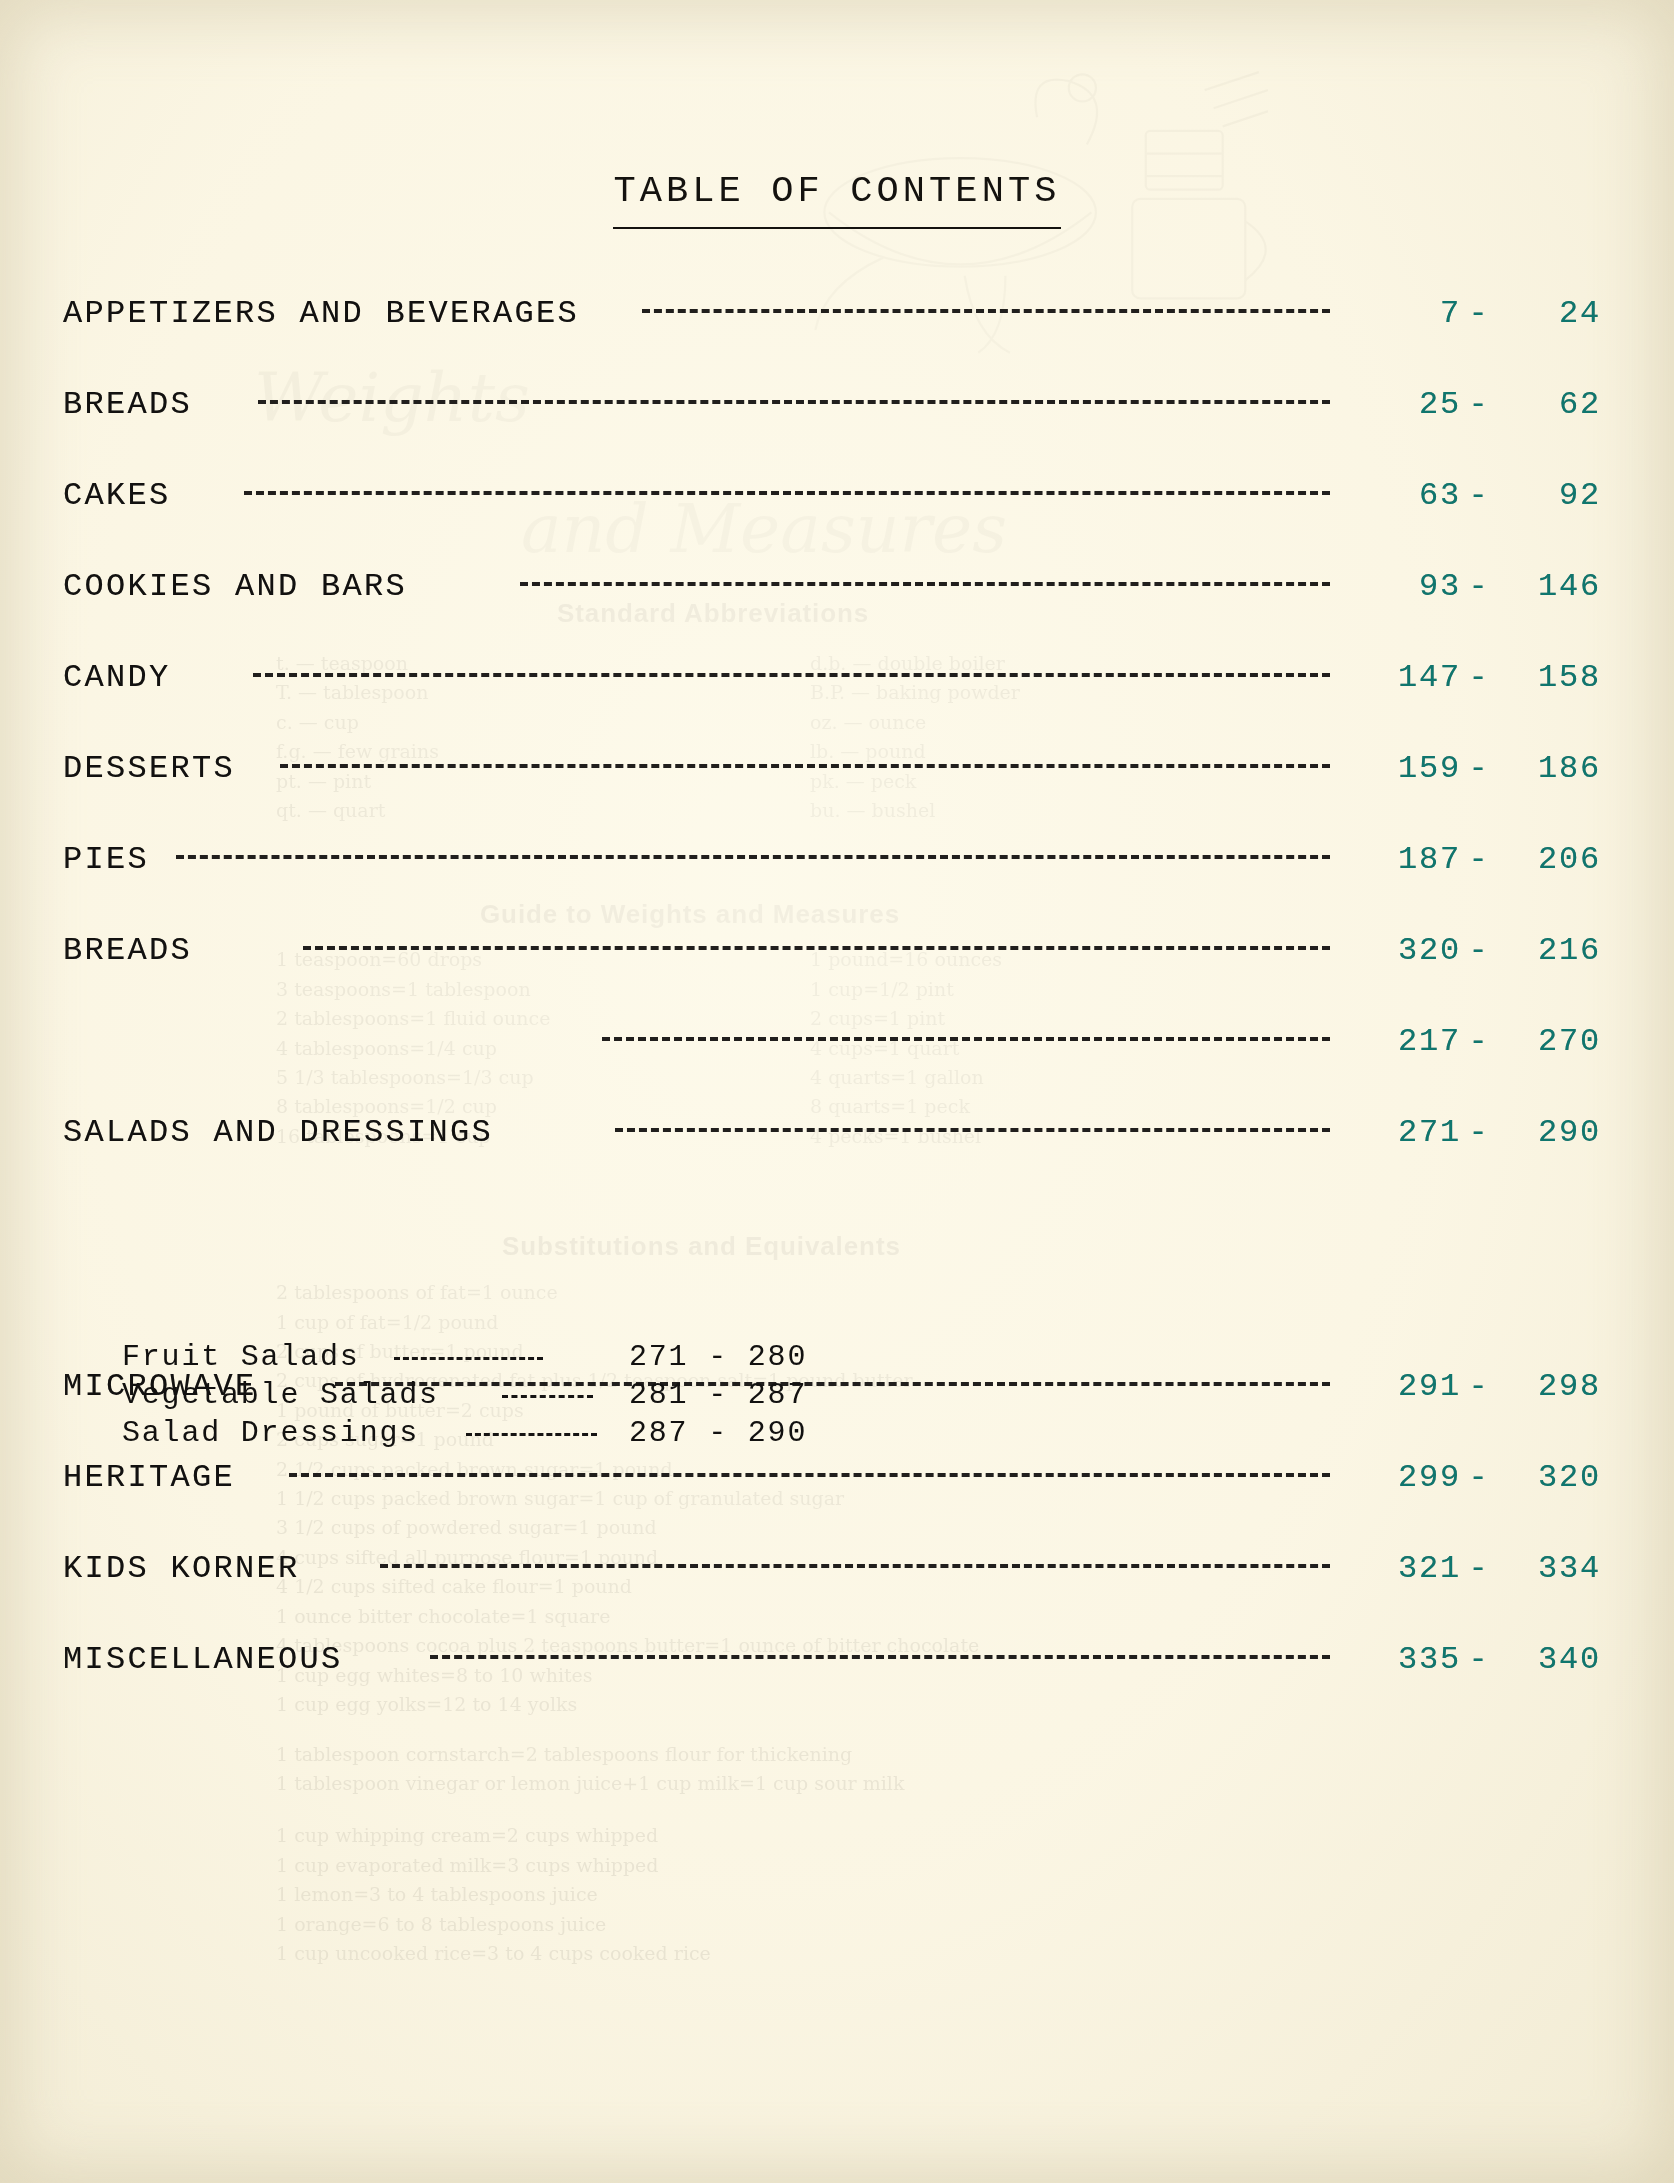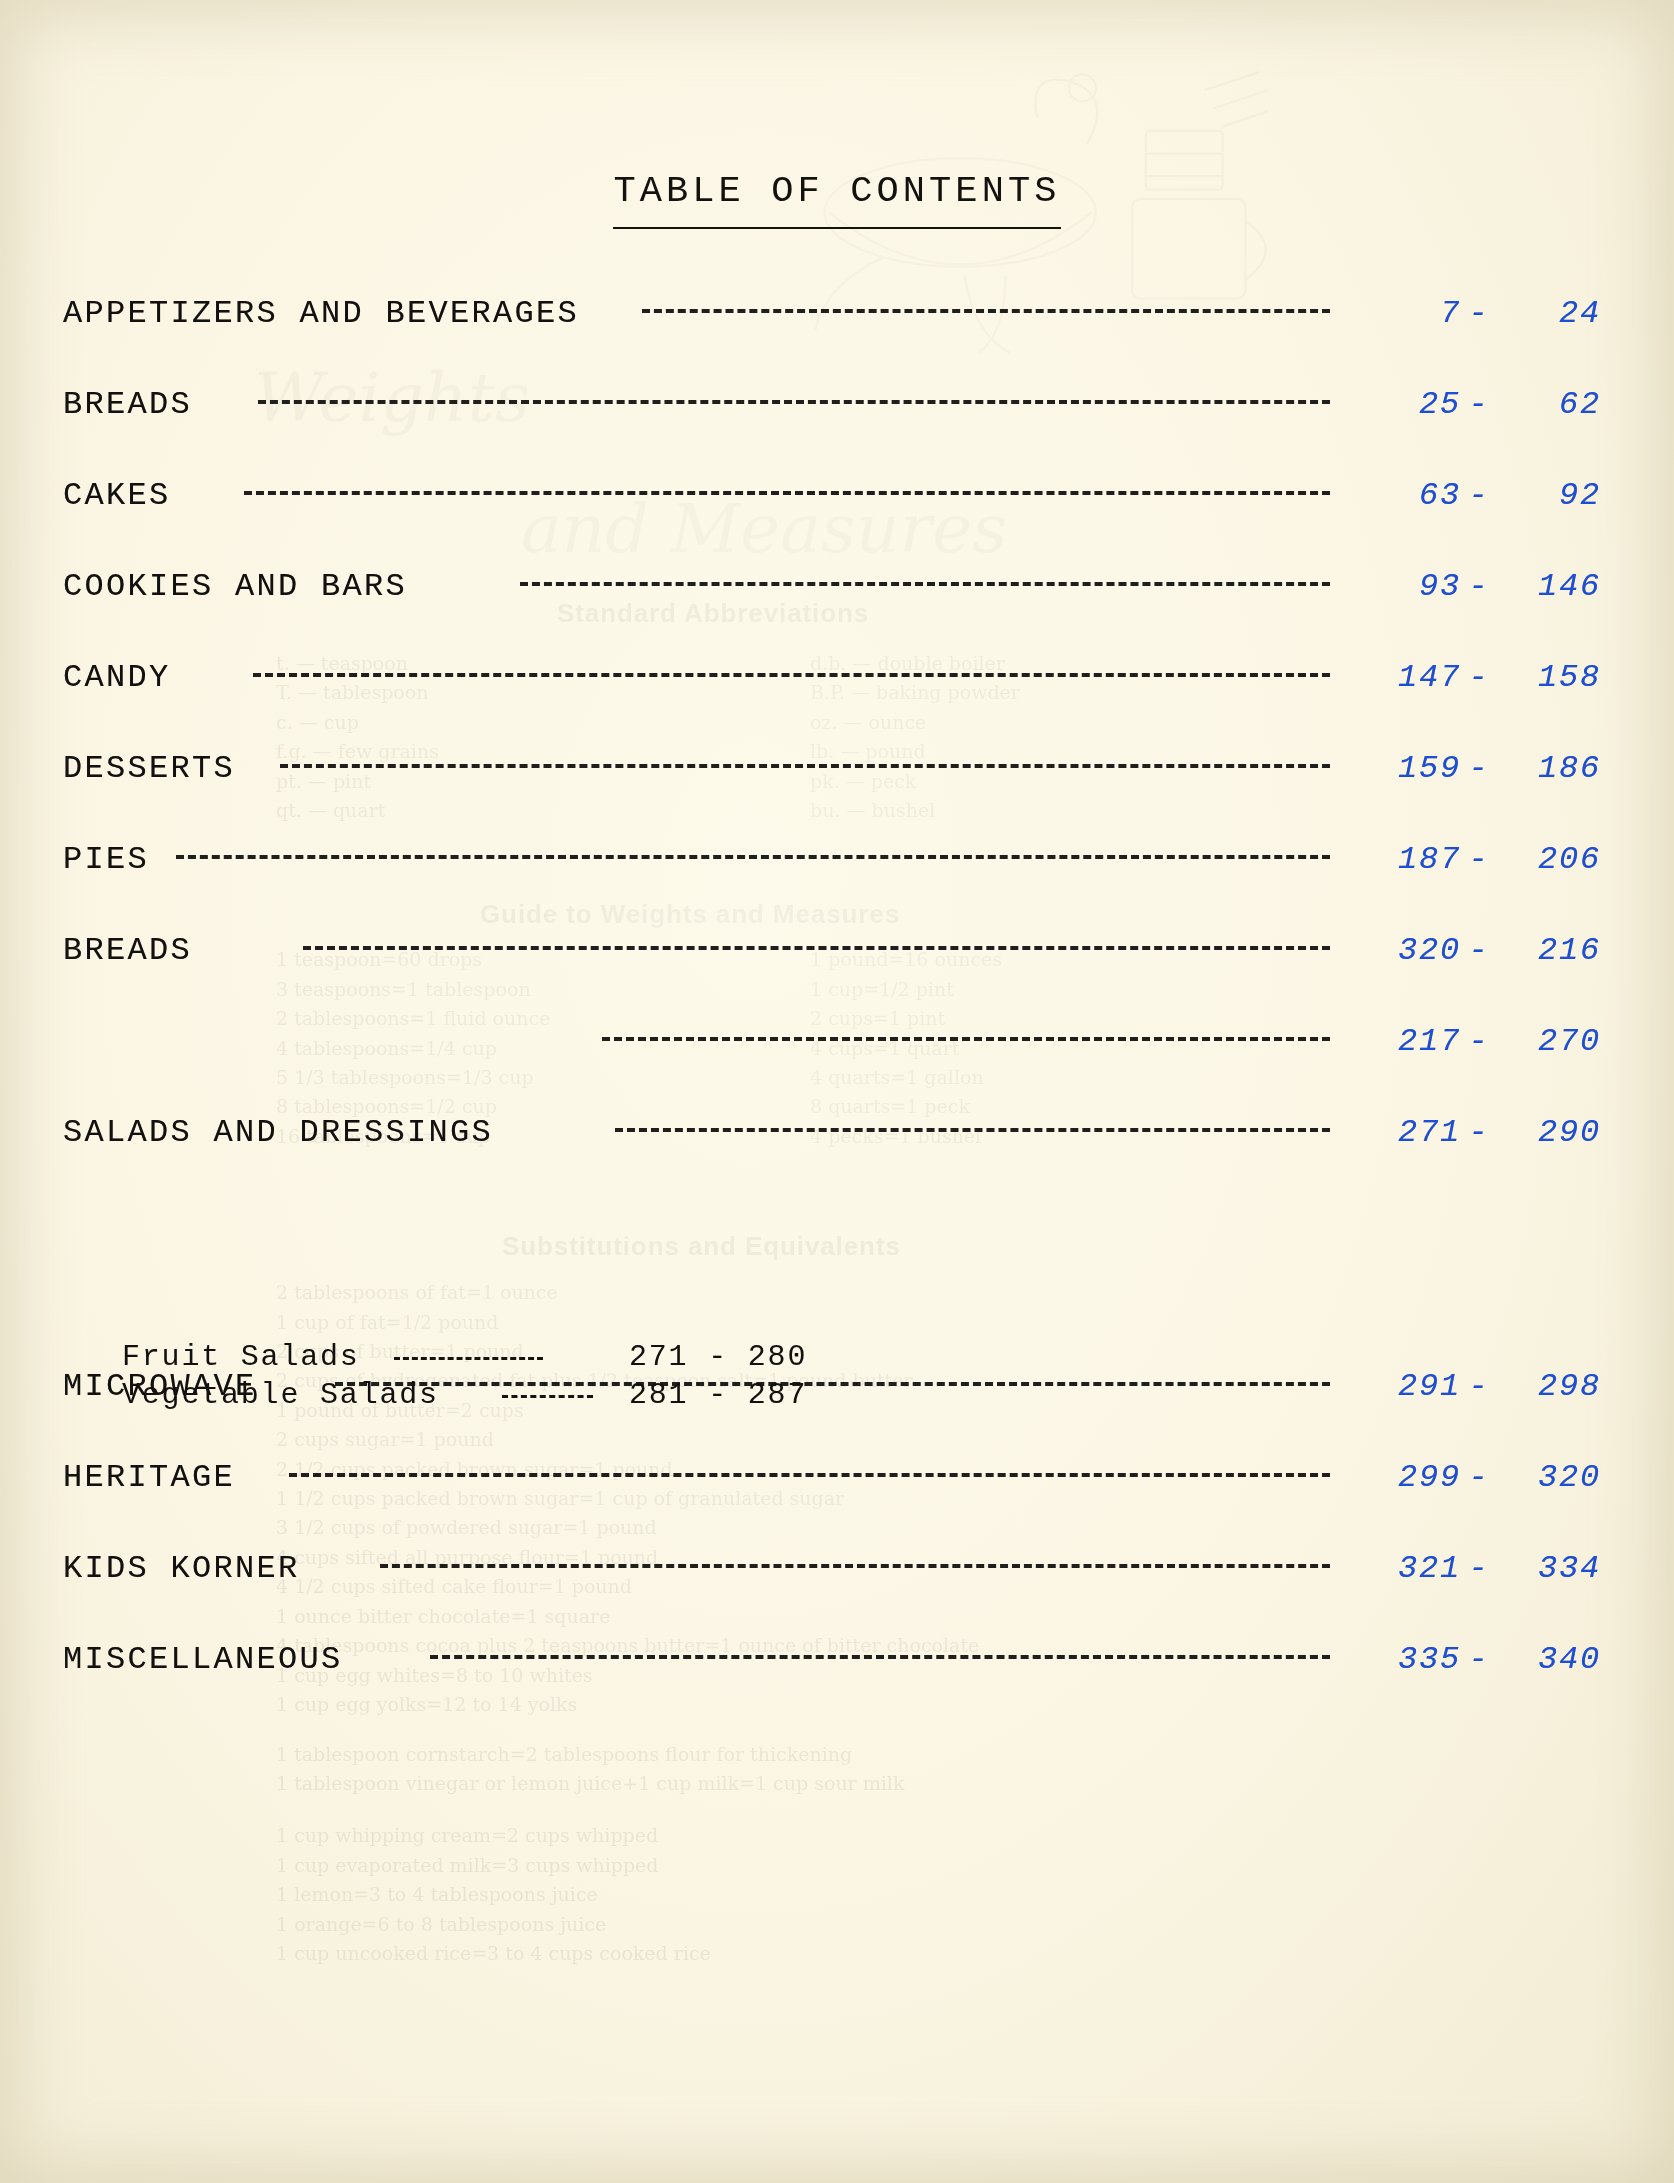--- a/index.html
+++ b/index.html
@@ -120,23 +120,22 @@
     border-top: 4.1px dashed #161413;
     opacity: 0.95;
   }
   .row .pages {
     position: absolute;
     right: 0;
     top: 22.6px;
     width: 254px;
     font-size: 32px;
     letter-spacing: 1.8px;
-    color: #1d4ed8;
+    color: #0f766e;
     text-shadow: 0 0 0.5px rgba(0,0,0,0.35);
-    font-style: italic;
   }
   .row .pages .from {
     display: inline-block;
     width: 104px;
     text-align: right;
   }
   .row .pages .dash {
     display: inline-block;
     width: 36px;
     text-align: center;
@@ -396,19 +395,24 @@
       <div class="subrow">
         <span class="slabel">Fruit Salads</span>
         <span class="sdots" style="left:272px; width:149px;"></span>
         <span class="spages">271 - 280</span>
       </div>
       <div class="subrow">
         <span class="slabel">Vegetable Salads</span>
         <span class="sdots" style="left:380px; width:91px;"></span>
         <span class="spages">281 - 287</span>
       </div>
+      <div class="subrow">
+        <span class="slabel">Salad Dressings</span>
+        <span class="sdots" style="left:344px; width:131px;"></span>
+        <span class="spages">287 - 290</span>
+      </div>
     </div>
 
   </div>
 
   <div class="edge-shadow"></div>
 </div>
 
 
 </body></html>

